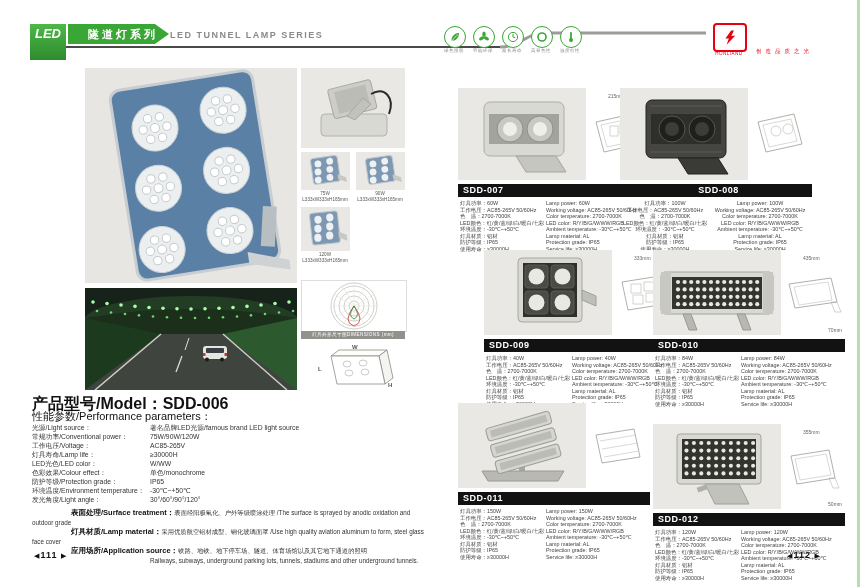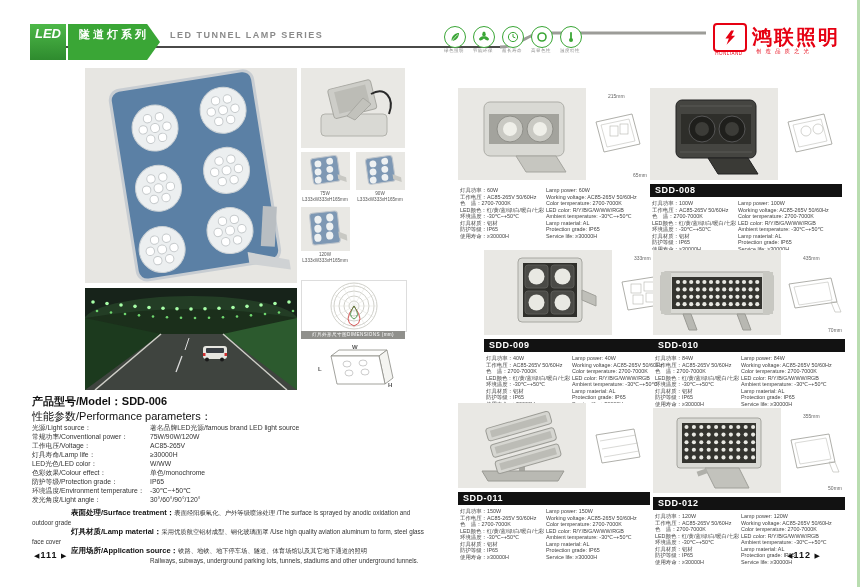--- a/index.html
+++ b/index.html
@@ -3,40 +3,40 @@
 <meta charset="utf-8">
 <style>
   html,body{margin:0;padding:0;background:#9a9a9a;}
   #canvas{position:relative;width:860px;height:587px;background:#ffffff;overflow:hidden;
           font-family:"Liberation Sans","DejaVu Sans",sans-serif;color:#222;}
   .abs{position:absolute;}
 
   
   .led-box{left:30px;top:24px;width:36px;height:36px;background:linear-gradient(#4db848,#2e8b2e);
            color:#fff;font-weight:bold;font-style:italic;font-size:13px;text-align:center;line-height:20px;}
-  .ribbon{left:68px;top:24px;width:92px;height:36px;background:#3aa636;color:#fff;font-weight:bold;
+  .ribbon{left:68px;top:24px;width:92px;height:20px;background:#3aa636;color:#fff;font-weight:bold;
           font-size:11px;letter-spacing:3px;text-align:center;line-height:20px;
-          clip-path:polygon(0 0,86% 0,100% 50%,86% 100%,0 100%);}
+          clip-path:polygon(0 0,86% 0,100% 50%,86% 100%,0 100%);padding-left:9px;}
   .series-en{left:170px;top:30px;font-size:9px;font-weight:bold;color:#8a8a8a;letter-spacing:1.5px;}
   .hdr-line{left:0;top:0;width:860px;height:60px;pointer-events:none;}
   .ficon{width:20px;height:20px;border:1.3px solid #3aa636;border-radius:50%;display:flex;align-items:center;justify-content:center;background:#fff;}
   .flabel{width:36px;text-align:center;font-size:4.5px;color:#888;letter-spacing:0.5px;}
   .logo-box{left:713px;top:23px;width:30px;height:25px;border:2px solid #e60012;border-radius:4px;
             display:flex;align-items:center;justify-content:center;background:#fff;}
   .logo-sub{left:711px;top:51px;width:36px;text-align:center;font-size:4.5px;color:#e60012;letter-spacing:0.5px;}
   .brand-name{left:752px;top:24px;font-size:20px;font-weight:bold;color:#e60012;letter-spacing:2px;}
   .brand-tag{left:756px;top:48px;font-size:5.5px;color:#e60012;letter-spacing:4px;}
   .green-edge{right:0;top:0;width:3px;height:587px;background:#b9ddb0;}
 
   
   .frame{background:#e9e8e4;}
   .thumb-label{font-size:4.6px;color:#555;text-align:center;line-height:5.6px;}
   .polar-caption{left:301px;top:331px;width:104px;height:8px;background:#90908c;color:#fff;
                  font-size:4.6px;text-align:center;line-height:8px;letter-spacing:0.4px;}
-  .model-line{left:32px;top:394px;font-size:11px;font-weight:bold;color:#111;}
+  .model-line{left:32px;top:394px;font-size:16px;font-weight:bold;color:#111;}
   .perf-title{left:32px;top:409px;font-size:11px;font-weight:normal;color:#111;}
   .spec-list{left:32px;top:423px;width:390px;}
   .lrow{display:flex;font-size:6.8px;line-height:9px;color:#333;}
   .llabel{width:118px;flex:none;}
   .lval{flex:1;}
   .notes{left:32px;top:508px;width:400px;}
   .nrow{font-size:6.3px;line-height:9.5px;color:#333;}
   .nlabel{font-size:7.5px;font-weight:bold;color:#111;padding-left:39px;}
   .nval2{font-size:6.3px;line-height:9px;color:#333;margin-left:118px;}
   .pager{font-size:9px;font-weight:bold;color:#111;letter-spacing:1px;}
@@ -117,21 +117,20 @@
     </div>
       <div class="flabel" style="margin-left:-8px;">温度特性</div>
   </div>
 
   <div class="abs logo-box">
     <svg width="16" height="18" viewBox="0 0 14 14">
         <polygon points="8,0.5 3,7.5 6,7.5 4,13 11.5,5 8.2,5 10.5,0.5" fill="#e60012"></polygon>
       </svg>
   </div>
   <div class="abs logo-sub">HONLIAND</div>
-  <div class="abs brand-name">鸿联照明</div>
   <div class="abs brand-tag">创造品质之光</div>
   <div class="abs green-edge"></div>
 
   <svg class="abs" style="left:85px;top:68px;" width="212" height="215" viewBox="0 0 212 215">
     <rect width="212" height="215" fill="#e4e3df"></rect>
     <rect width="212" height="215" fill="#eceae6" opacity="0.4"></rect>
     <g transform="rotate(-9 106 108)">
       <rect x="38" y="12" width="144" height="192" rx="10" fill="#5b80a5" stroke="#c8cdd2" stroke-width="3"></rect>
       <g id="clusters">
           <circle cx="78" cy="55" r="23" fill="#eceff0" stroke="#ccd2d6"></circle>
@@ -412,20 +411,21 @@
         <svg width="64" height="92" viewBox="0 0 64 92">
             <polygon points="10,34 46,26 54,56 18,64" fill="#fff" stroke="#9a9a94" stroke-width="0.8"></polygon>
             <polygon points="15,37 43,31 49,53 21,59" fill="none" stroke="#c0c0ba" stroke-width="0.6"></polygon>
             <rect x="24" y="38" width="8" height="10" fill="none" stroke="#b5b5af" stroke-width="0.6"></rect>
             <rect x="34" y="36" width="8" height="10" fill="none" stroke="#b5b5af" stroke-width="0.6"></rect>
           </svg>
         <span class="dim-a">215mm</span>
         <span class="dim-b">65mm</span>
       </div>
     </div>
+    <div class="model-bar">SDD-007</div>
     <div class="pspecs">
         <div class="pcol cn">
           <div class="prow">灯具功率：60W</div>
           <div class="prow">工作电压：AC85-265V 50/60Hz</div>
           <div class="prow">色　温：2700-7000K</div>
           <div class="prow">LED颜色：红/黄/蓝/绿/白/暖白/七彩</div>
           <div class="prow">环境温度：-30℃~+50℃</div>
           <div class="prow">灯具材质：铝材</div>
           <div class="prow">防护等级：IP65</div>
           <div class="prow">使用寿命：≥30000H</div>
@@ -436,21 +436,21 @@
           <div class="prow">Color temperature: 2700-7000K</div>
           <div class="prow">LED color: R/Y/B/G/W/WW/RGB</div>
           <div class="prow">Ambient temperature: -30℃~+50℃</div>
           <div class="prow">Lamp material: AL</div>
           <div class="prow">Protection grade: IP65</div>
           <div class="prow">Service life: ≥30000H</div>
         </div>
       </div>
   </div>
 
-  <div class="product" style="left:650px;top:88px;">
+  <div class="product" style="left:620px;top:88px;text-align:center;">
     <div class="photo-row">
       <svg class="photo" width="128" height="92" viewBox="0 0 128 92">
         <rect width="128" height="92" fill="#e9e8e4"></rect>
         <rect x="26" y="12" width="80" height="58" rx="6" fill="#454541" stroke="#222"></rect>
         <line x1="30" y1="18" x2="102" y2="18" stroke="#5a5a56" stroke-width="1"></line>
         <line x1="30" y1="64" x2="102" y2="64" stroke="#5a5a56" stroke-width="1"></line>
         <rect x="31" y="26" width="70" height="30" fill="#2e2e2a"></rect>
         <circle cx="52" cy="41" r="13" fill="#1f1f1c" stroke="#555"></circle>
           <circle cx="52" cy="41" r="7" fill="#3c3c38"></circle>
         <circle cx="82" cy="41" r="13" fill="#1f1f1c" stroke="#555"></circle>
@@ -690,21 +690,21 @@
           <div class="prow">Color temperature: 2700-7000K</div>
           <div class="prow">LED color: R/Y/B/G/W/WW/RGB</div>
           <div class="prow">Ambient temperature: -30℃~+50℃</div>
           <div class="prow">Lamp material: AL</div>
           <div class="prow">Protection grade: IP65</div>
           <div class="prow">Service life: ≥30000H</div>
         </div>
       </div>
   </div>
 
-  <div class="product" style="left:653px;top:408px;">
+  <div class="product" style="left:653px;top:424px;">
     <div class="photo-row">
       <svg class="photo" width="128" height="85" viewBox="0 0 128 85">
         <rect width="128" height="85" fill="#e9e8e4"></rect>
         <rect x="24" y="10" width="84" height="50" rx="3" fill="#d9d9d4" stroke="#a5a59f"></rect>
         <rect x="29" y="15" width="74" height="40" fill="#34342f"></rect>
         <g id="grid012">
             <circle cx="33.5" cy="19" r="2.05" fill="#e8e8e2"></circle>
             <circle cx="40.9" cy="19" r="2.05" fill="#e8e8e2"></circle>
             <circle cx="48.3" cy="19" r="2.05" fill="#e8e8e2"></circle>
             <circle cx="55.7" cy="19" r="2.05" fill="#e8e8e2"></circle>

